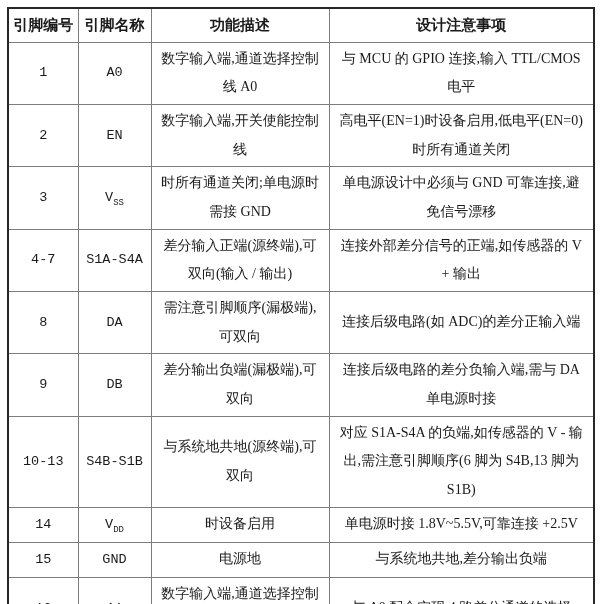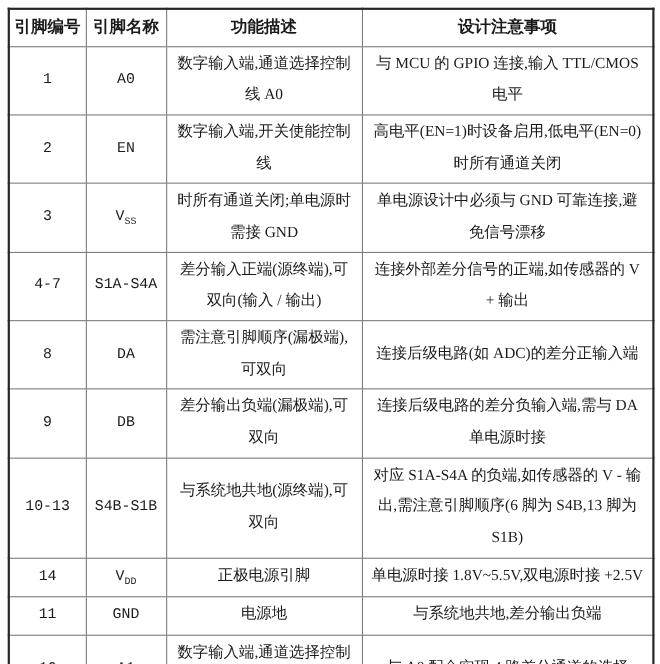--- a/index.html
+++ b/index.html
@@ -114,25 +114,25 @@
       </tr>
       <tr style="height:78px">
         <td class="c-pin">10-13</td>
         <td class="c-name"><span>S4B-S1B</span><sub></sub></td>
         <td class="c-func">与系统地共地(源终端),可双向</td>
         <td class="c-notes">对应 S1A-S4A 的负端,如传感器的 V - 输出,需注意引脚顺序(6 脚为 S4B,13 脚为 S1B)</td>
       </tr>
       <tr style="height:35px">
         <td class="c-pin">14</td>
         <td class="c-name"><span>V</span><sub>DD</sub></td>
-        <td class="c-func">正极电源引脚</td>
-        <td class="c-notes">单电源时接 1.8V~5.5V,双电源时接 +2.5V</td>
+        <td class="c-func">时设备启用</td>
+        <td class="c-notes">单电源时接 1.8V~5.5V,可靠连接 +2.5V</td>
       </tr>
       <tr style="height:35px">
-        <td class="c-pin">11</td>
+        <td class="c-pin">15</td>
         <td class="c-name"><span>GND</span><sub></sub></td>
         <td class="c-func">电源地</td>
         <td class="c-notes">与系统地共地,差分输出负端</td>
       </tr>
       <tr style="height:60px">
         <td class="c-pin">16</td>
         <td class="c-name"><span>A1</span><sub></sub></td>
         <td class="c-func">数字输入端,通道选择控制线 A1</td>
         <td class="c-notes">与 A0 配合实现 4 路差分通道的选择</td>
       </tr>

